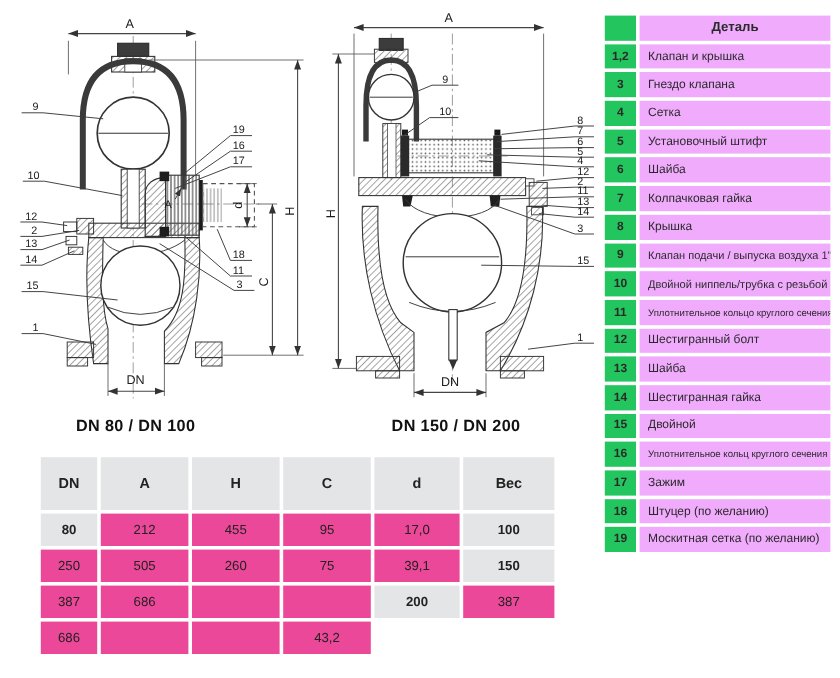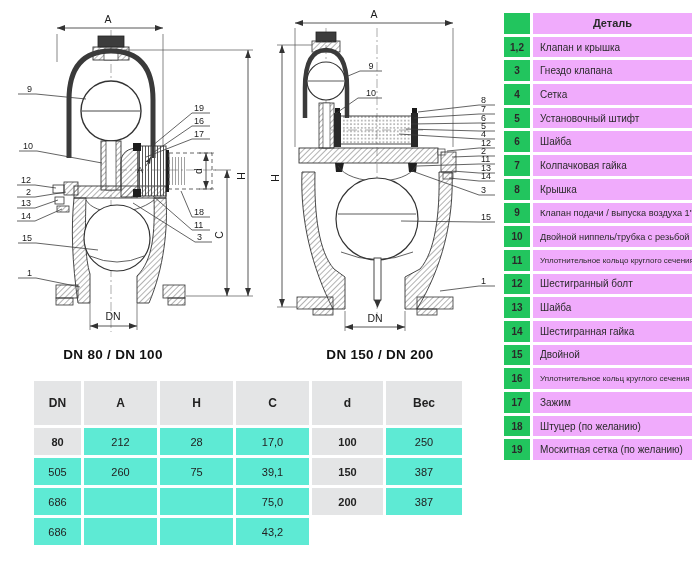--- a/index.html
+++ b/index.html
@@ -12,21 +12,21 @@
   .secA{font-size:9px;fill:#1c1c1c}
   .ol{fill:none;stroke:#3a3a3a;stroke-width:1.1}
   .cl{fill:none;stroke:#8a8a8a;stroke-width:.7;stroke-dasharray:9 3 2 3}
   .dim{stroke:#444;stroke-width:.9;fill:none}
   .ext{stroke:#555;stroke-width:.7;fill:none}
   .ldr{stroke:#3c3c3c;stroke-width:.8;fill:none}
 
   .spec{position:absolute;left:34px;top:381px;display:grid;
         grid-template-columns:47px 73px 73px 73px 71px 76px;gap:3px;background:#fff}
   .spec>div{display:flex;align-items:center;justify-content:center;font-size:11px;color:#222;
-        background:#5eead4;height:27px}
+        background:#ec4899;height:27px}
   .spec .th{background:#e4e5e6;font-weight:bold;font-size:12px;height:44px}
   .spec .dn{background:#e4e5e6;font-weight:bold}
 
   .parts{position:absolute;left:504px;top:13px;display:grid;
         grid-template-columns:26px 159px;grid-auto-rows:20.7px;gap:3px}
   .parts>div{display:flex;align-items:center;background:#f0abfc;color:#2a2a2a;font-size:10px}
   .parts .num{background:#22c55e;justify-content:center;font-weight:bold;font-size:10px}
   .parts .ttl{justify-content:center;font-weight:bold;font-size:11px}
   .parts .nm{padding-left:7px;white-space:nowrap;overflow:hidden}
   .parts .sm{font-size:9.2px}
@@ -294,36 +294,36 @@
 <div class="spec">
   <div class="th">DN</div>
   <div class="th">A</div>
   <div class="th">H</div>
   <div class="th">C</div>
   <div class="th">d</div>
   <div class="th">Вес</div>
 
   <div class="dn">80</div>
   <div>212</div>
-  <div>28</div>
+  <div>455</div>
+  <div>95</div>
   <div>17,0</div>
 
   <div class="dn">100</div>
   <div>250</div>
   <div>505</div>
   <div>260</div>
   <div>75</div>
   <div>39,1</div>
 
   <div class="dn">150</div>
   <div>387</div>
   <div>686</div>
   <div></div>
   <div></div>
-  <div>75,0</div>
 
   <div class="dn">200</div>
   <div>387</div>
   <div>686</div>
   <div></div>
   <div></div>
   <div>43,2</div>
 </div>
 
 <div class="parts">

